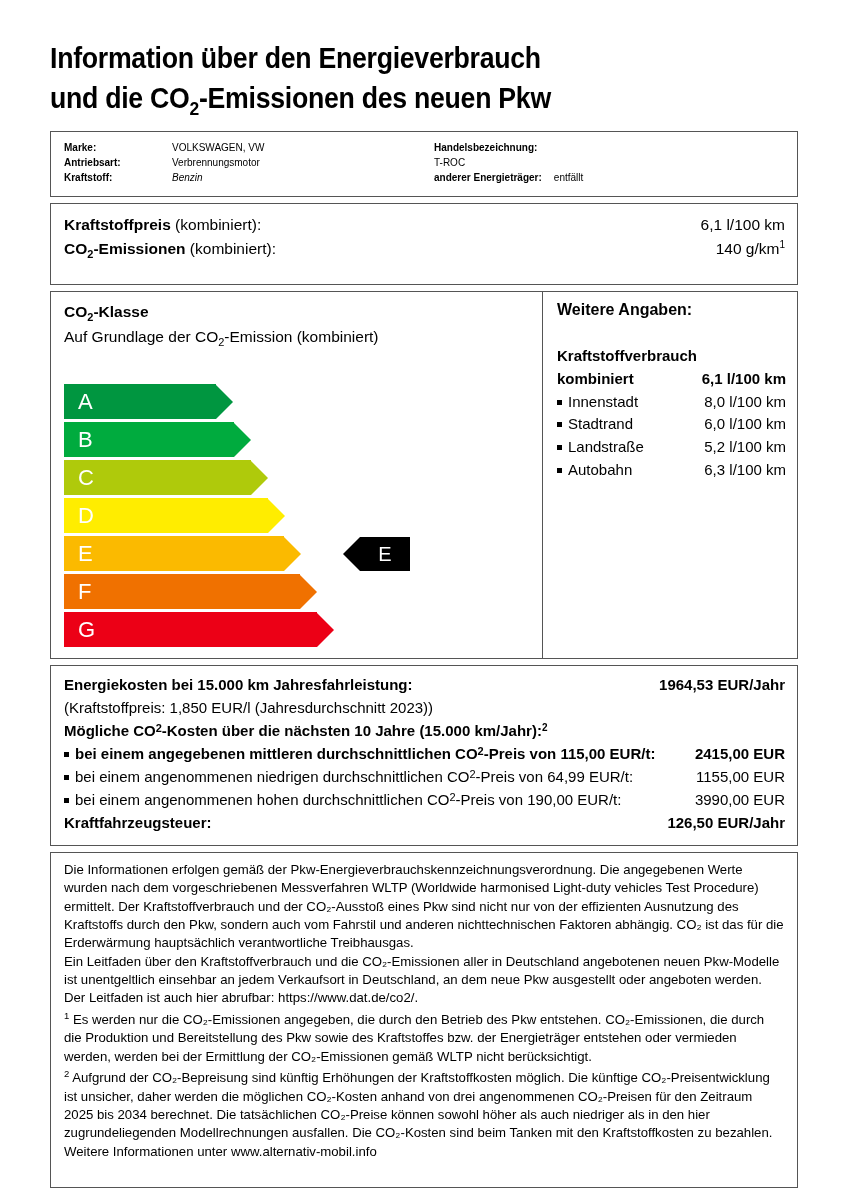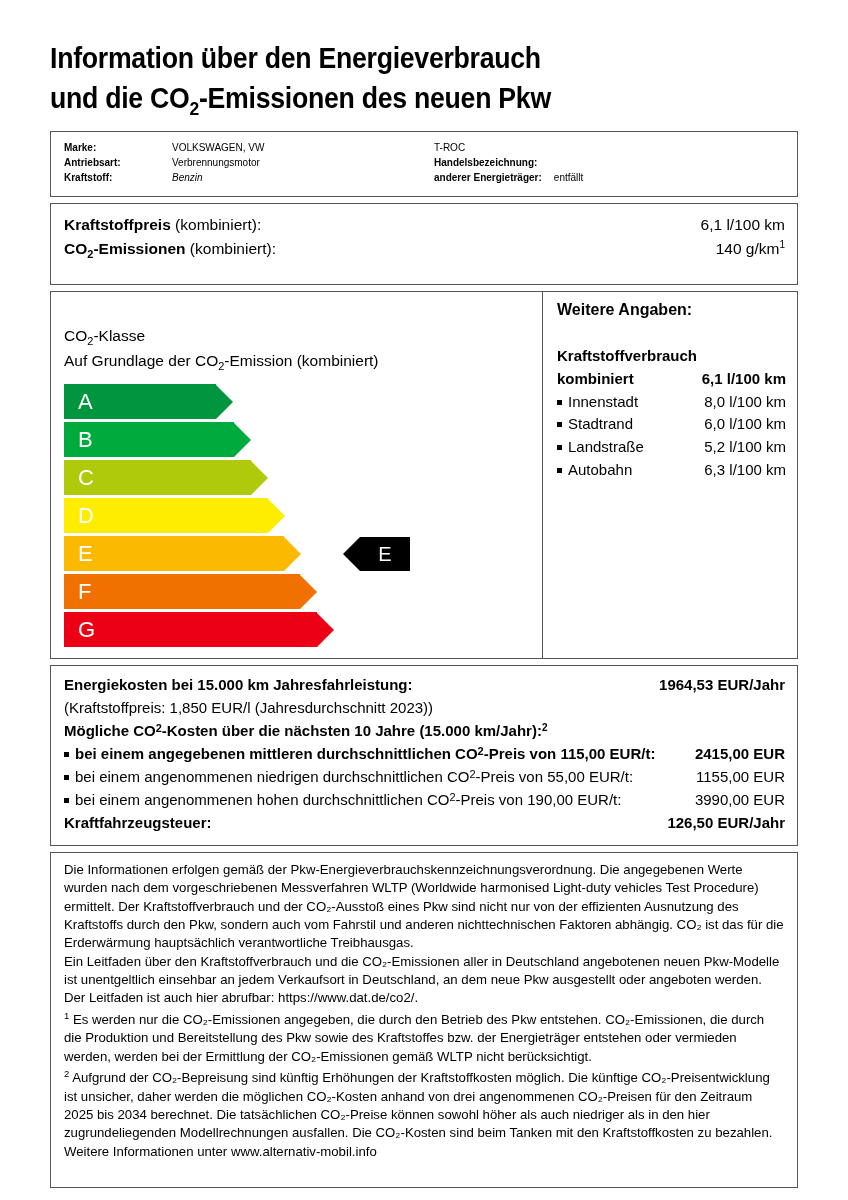--- a/index.html
+++ b/index.html
@@ -78,21 +78,21 @@
     margin-top: 6px;
     border: 1.4px solid #555555;
     height: 368px;
   }
   .class-left {
     width: 492px;
     position: relative;
     padding: 9px 0 0 13px;
     border-right: 1.4px solid #555555;
   }
-  .class-title { font-size: 15.5px; font-weight: normal; line-height: 1.45; margin-top: 24px; }
+  .class-title { font-size: 15.5px; font-weight: bold; line-height: 1.45; }
   .class-subtitle { font-size: 15.5px; line-height: 1.45; }
 
   .bars { position: absolute; top: 92px; left: 13px; }
   .bar-wrap { position: relative; height: 35px; margin-bottom: 3px; }
   .bar {
     position: relative;
     height: 35px;
     display: flex;
     align-items: center;
   }
@@ -208,24 +208,24 @@
         <span class="id-label w1">Antriebsart:</span>
         <span class="id-value">Verbrennungsmotor</span>
       </div>
       <div class="id-row">
         <span class="id-label w1">Kraftstoff:</span>
         <span class="id-value italic">Benzin</span>
       </div>
     </div>
     <div class="ident-col-right">
       <div class="id-row">
+        <span class="id-label">Handelsbezeichnung:</span>
+      </div>
+      <div class="id-row">
         <span class="id-value">T-ROC</span>
-      </div>
-      <div class="id-row">
-        <span class="id-label">Handelsbezeichnung:</span>
       </div>
       <div class="id-row">
         <span class="id-inline-label">anderer Energieträger:</span>
         <span class="id-inline-value">entfällt</span>
       </div>
     </div>
   </div>
 
   <div class="box consumption">
     <div class="cons-row">
@@ -366,21 +366,21 @@
             <span class="sub">2</span>
             <span>-Preis von 115,00 EUR/t:</span>
           </div>
           <div>2415,00 EUR</div>
         </div>
         <div class="cost-row">
           <div class="cost-left">
             <span class="bullet"></span>
             <span>bei einem angenommenen niedrigen durchschnittlichen CO</span>
             <span class="sub">2</span>
-            <span>-Preis von 55,00 EUR/t:</span>
+            <span>-Preis von 64,99 EUR/t:</span>
           </div>
           <div>1155,00 EUR</div>
         </div>
         <div class="cost-row">
           <div class="cost-left">
             <span class="bullet"></span>
             <span>bei einem angenommenen hohen durchschnittlichen CO</span>
             <span class="sub">2</span>
             <span>-Preis von 190,00 EUR/t:</span>
           </div>

